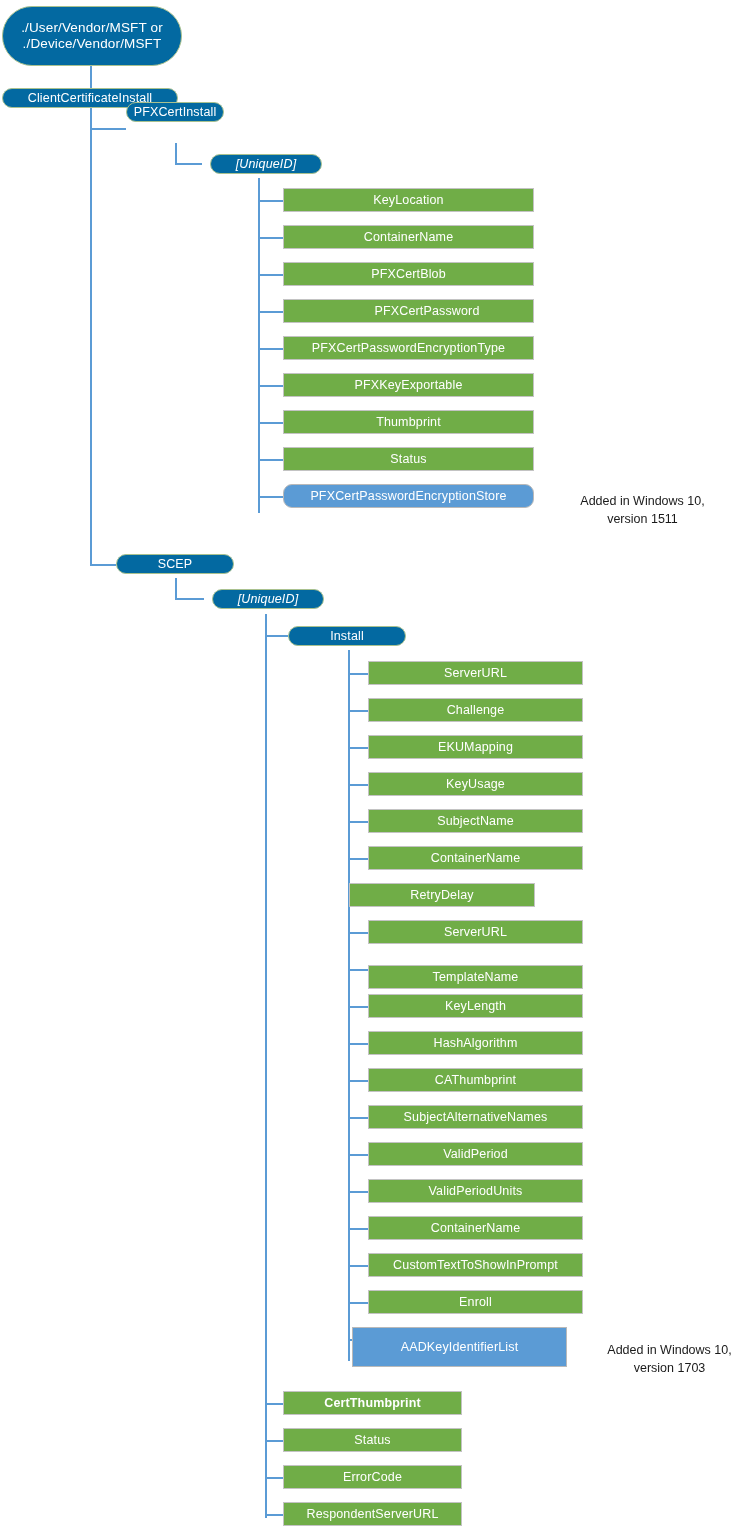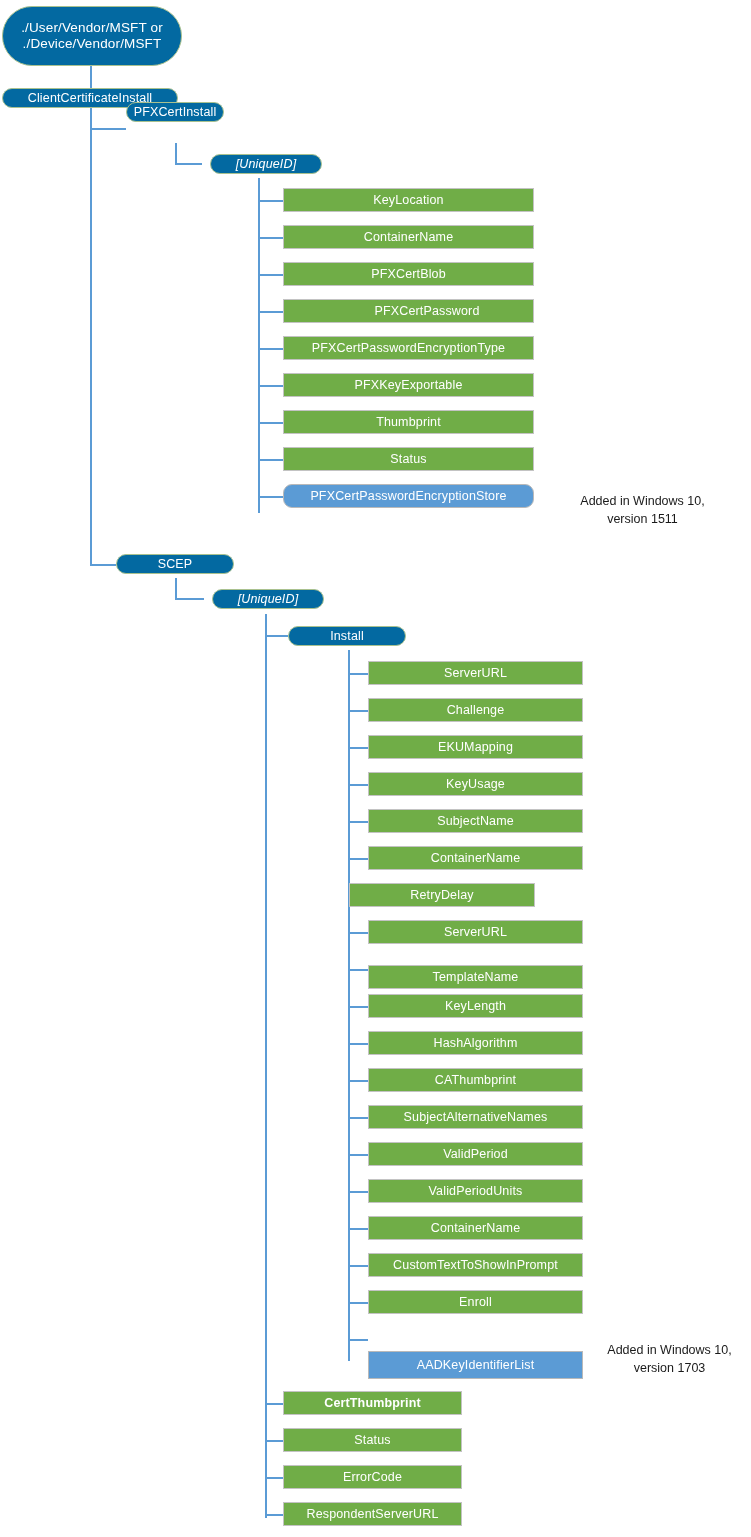--- a/index.html
+++ b/index.html
@@ -192,21 +192,21 @@
       <div class="line-h" style="left: 348px; top: 1228px; width: 20px;"></div>
       <div class="node rect" style="left: 368px; top: 1216px; width: 215px; height: 24px;">ContainerName</div>
       <div class="line-v" style="left: 348px; top: 1246.5px; height: 18.5px;"></div>
       <div class="line-h" style="left: 348px; top: 1265px; width: 20px;"></div>
       <div class="node rect" style="left: 368px; top: 1253px; width: 215px; height: 24px;">CustomTextToShowInPrompt</div>
       <div class="line-v" style="left: 348px; top: 1283.5px; height: 18.5px;"></div>
       <div class="line-h" style="left: 348px; top: 1302px; width: 20px;"></div>
       <div class="node rect" style="left: 368px; top: 1290px; width: 215px; height: 24px;">Enroll</div>
       <div class="line-v" style="left: 348px; top: 1320.5px; height: 18.5px;"></div>
       <div class="line-h" style="left: 348px; top: 1339px; width: 20px;"></div>
-      <div class="node rect blue" style="left: 368px; top: 1327px; width: 215px; height: 28px; margin-top: 24px;">AADKeyIdentifierList</div>
+      <div class="node rect blue" style="left: 352px; top: 1327px; width: 215px; height: 40px;">AADKeyIdentifierList</div>
     </div>
   <div id="scep-leaf-group">
       <div class="line-v" style="left: 265px; top: 1384.5px; height: 18.5px;"></div>
       <div class="line-h" style="left: 265px; top: 1403px; width: 18px;"></div>
       <div class="node rect" style="left: 283px; top: 1391px; width: 179px; height: 24px; font-weight: bold;">CertThumbprint</div>
       <div class="line-v" style="left: 265px; top: 1421.5px; height: 18.5px;"></div>
       <div class="line-h" style="left: 265px; top: 1440px; width: 18px;"></div>
       <div class="node rect" style="left: 283px; top: 1428px; width: 179px; height: 24px;">Status</div>
       <div class="line-v" style="left: 265px; top: 1458.5px; height: 18.5px;"></div>
       <div class="line-h" style="left: 265px; top: 1477px; width: 18px;"></div>

